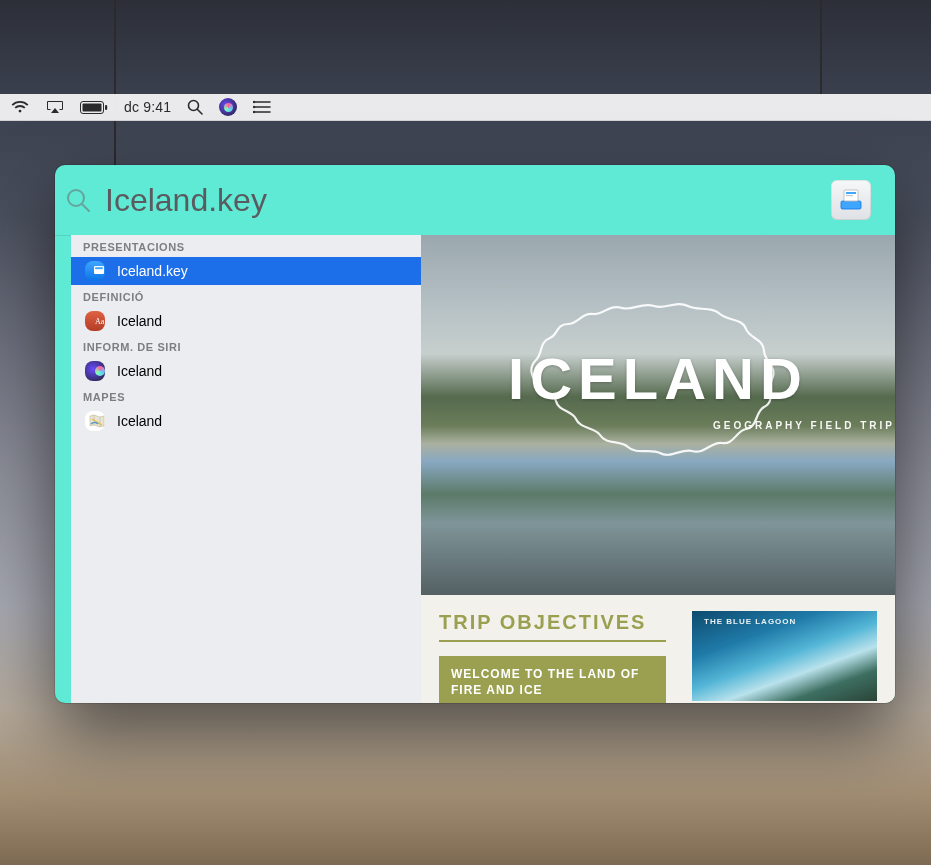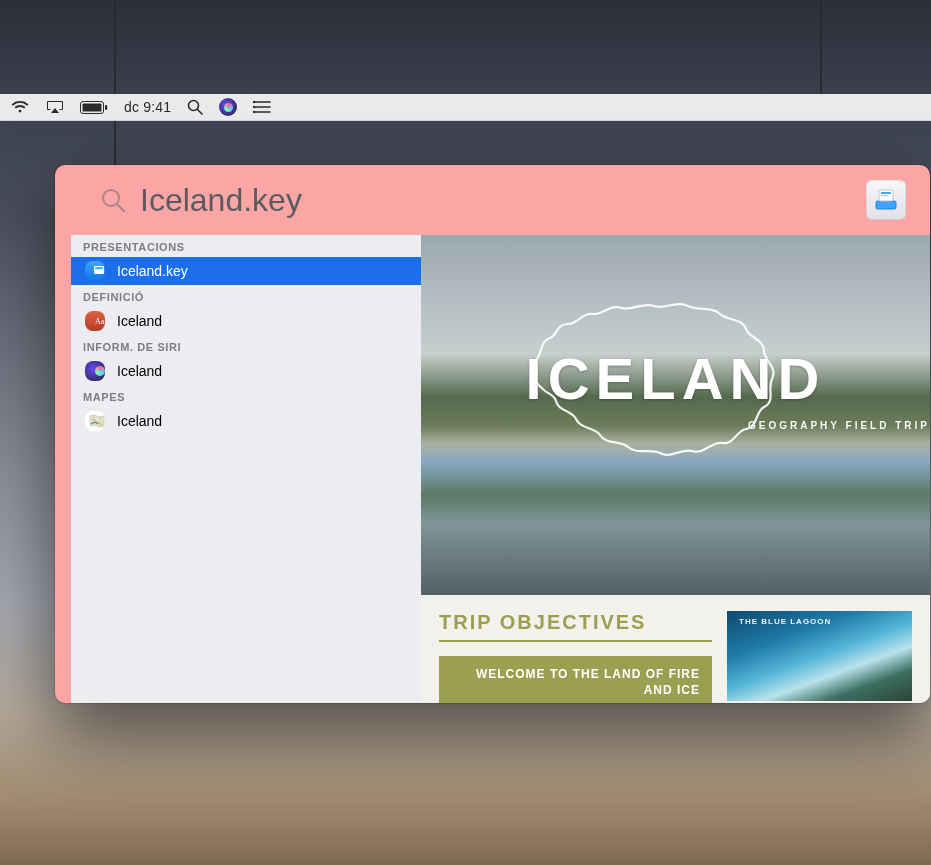--- a/index.html
+++ b/index.html
@@ -3,21 +3,21 @@
 <meta charset="utf-8">
 <style>
   html,body{margin:0;padding:0;width:931px;height:865px;overflow:hidden;font-family:-apple-system,Helvetica Neue,Arial,sans-serif;}
   .desktop{position:absolute;inset:0;background:linear-gradient(180deg,#2c2f38 0%,#3c4150 12%,#4a4f5d 25%,#6c6f7c 40%,#8b8d98 55%,#a5a7b0 70%,#b3a89a 82%,#a18d72 92%,#7d6a52 100%);}
   .menubar{position:absolute;top:94px;left:0;right:0;height:26px;background:rgba(240,240,242,0.97);border-bottom:1px solid rgba(0,0,0,0.1);display:flex;align-items:center;justify-content:flex-start;padding:0 10px;gap:16px;color:#2b2b2d;}
   .menubar .mi{display:flex;align-items:center;justify-content:center;height:26px;}
   .menubar svg{display:block;}
   .clock{font-size:14px;font-weight:500;letter-spacing:0.2px;}
 
   
-  .spotlight{position:absolute;left:55px;top:165px;width:840px;height:538px;border-radius:10px;background:#fca5a5;box-shadow:0 30px 70px rgba(0,0,0,0.55),0 0 0 1px rgba(0,0,0,0.12);overflow:hidden;padding-left:35px;}
+  .spotlight{position:absolute;left:55px;top:165px;width:840px;height:538px;border-radius:10px;background:#5eead4;box-shadow:0 30px 70px rgba(0,0,0,0.55),0 0 0 1px rgba(0,0,0,0.12);overflow:hidden;}
   .sp-header{height:70px;display:flex;align-items:center;padding:0 24px 0 10px;border-bottom:1px solid rgba(0,0,0,0.1);}
   .sp-search-icon{width:26px;height:26px;flex:0 0 26px;margin-right:12px;opacity:0.55;}
   .sp-input{flex:1;border:none;outline:none;background:transparent;font-size:32px;color:#5b5b5f;font-weight:400;font-family:inherit;}
   .sp-input::placeholder{color:#a0a0a4;}
   .sp-appicon{width:40px;height:40px;border-radius:6px;background:linear-gradient(#f6f7f9,#dfe1e5);box-shadow:inset 0 0 0 1px rgba(0,0,0,0.08);display:flex;align-items:center;justify-content:center;}
   .sp-appicon svg{width:26px;height:26px;}
 
   .sp-body{position:absolute;top:70px;bottom:0;left:0;right:0;display:flex;margin-left:16px;}
   .sp-left{width:350px;flex:0 0 350px;background:#ecedf0;overflow:hidden;}
   .sp-right{flex:1;position:relative;background:#d5d3d0;display:flex;flex-direction:column;}
@@ -36,24 +36,24 @@
   .ic-maps{background:#fff;}
   .ic-maps svg{width:16px;height:16px;}
 
   
   .slide1{position:relative;flex:0 0 360px;background:linear-gradient(180deg,#9aa7ae 0%,#b6c1c5 20%,#c7cfcd 33%,#556a4e 45%,#6b7d5a 53%,#aab1a0 58%,#88a8c2 63%,#5b7a68 72%,#7f9599 80%,#546063 100%);}
   .slide1 .outline{position:absolute;left:88px;top:40px;width:320px;height:230px;}
   .slide1 .outline svg{width:100%;height:100%;}
   .slide1 .title{position:absolute;left:0;right:0;top:110px;text-align:center;font-size:58px;font-weight:700;letter-spacing:6px;color:#fff;text-shadow:0 1px 3px rgba(0,0,0,0.25);}
   .slide1 .sub{position:absolute;left:0;right:0;top:185px;text-align:right;font-size:10px;font-weight:600;letter-spacing:3px;color:#fff;opacity:0.95;}
 
-  .slide2{flex:1;background:#f3f1ec;padding:16px 18px 0 18px;display:flex;gap:15px;}
+  .slide2{flex:1;background:#f3f1ec;padding:16px 18px 0 18px;display:flex;gap:26px;}
   .slide2 .left{flex:1;}
   .slide2 .hdr{font-size:20px;font-weight:700;letter-spacing:2px;color:#9aa04f;border-bottom:2px solid #9aa04f;padding-bottom:6px;margin-bottom:14px;}
-  .slide2 .box{background:#9aa04f;color:#fff;padding:10px 12px;font-size:12px;font-weight:700;letter-spacing:1px;line-height:1.35;text-align:right;}
+  .slide2 .box{background:#9aa04f;color:#fff;padding:10px 12px;font-size:12px;font-weight:700;letter-spacing:1px;line-height:1.35;}
   .slide2 .thumb{width:185px;height:90px;position:relative;background:linear-gradient(160deg,#0e4a6e 0%,#1f7aa8 30%,#54b6d7 50%,#b9e2ec 65%,#3d6f61 80%,#2a4438 100%);}
   .slide2 .thumb .cap{position:absolute;top:6px;left:12px;font-size:8px;font-weight:700;letter-spacing:1px;color:#fff;opacity:0.9;}
 
   
   .callout{position:absolute;width:2px;background:#2b2b2d;}
 </style>
 </head>
 <body>
 
 <div class="desktop"></div>

